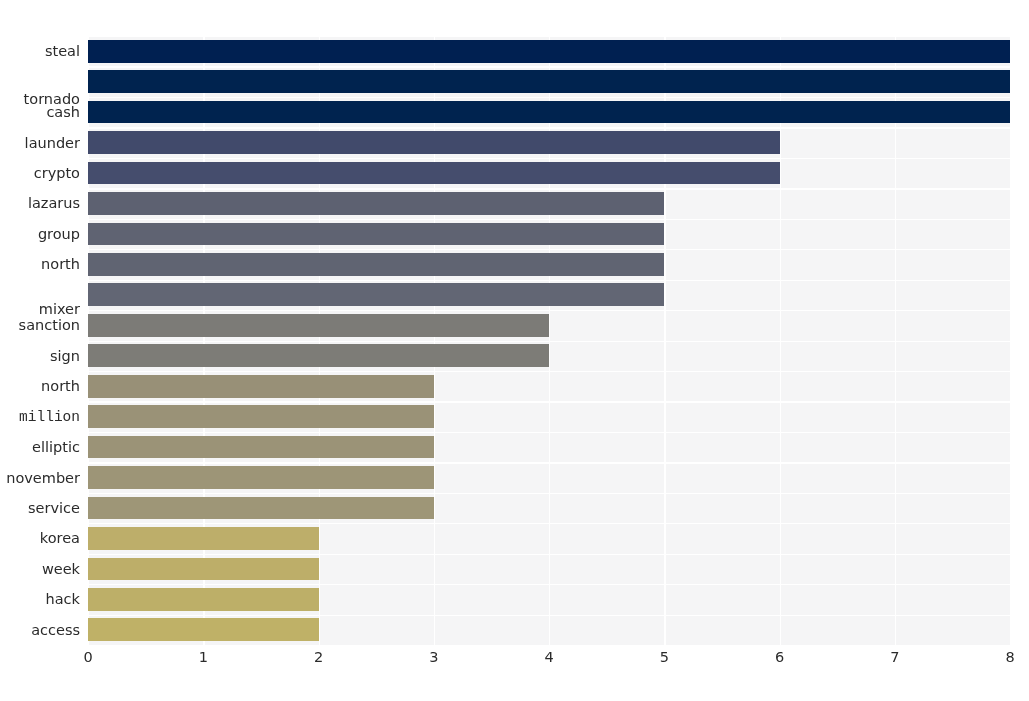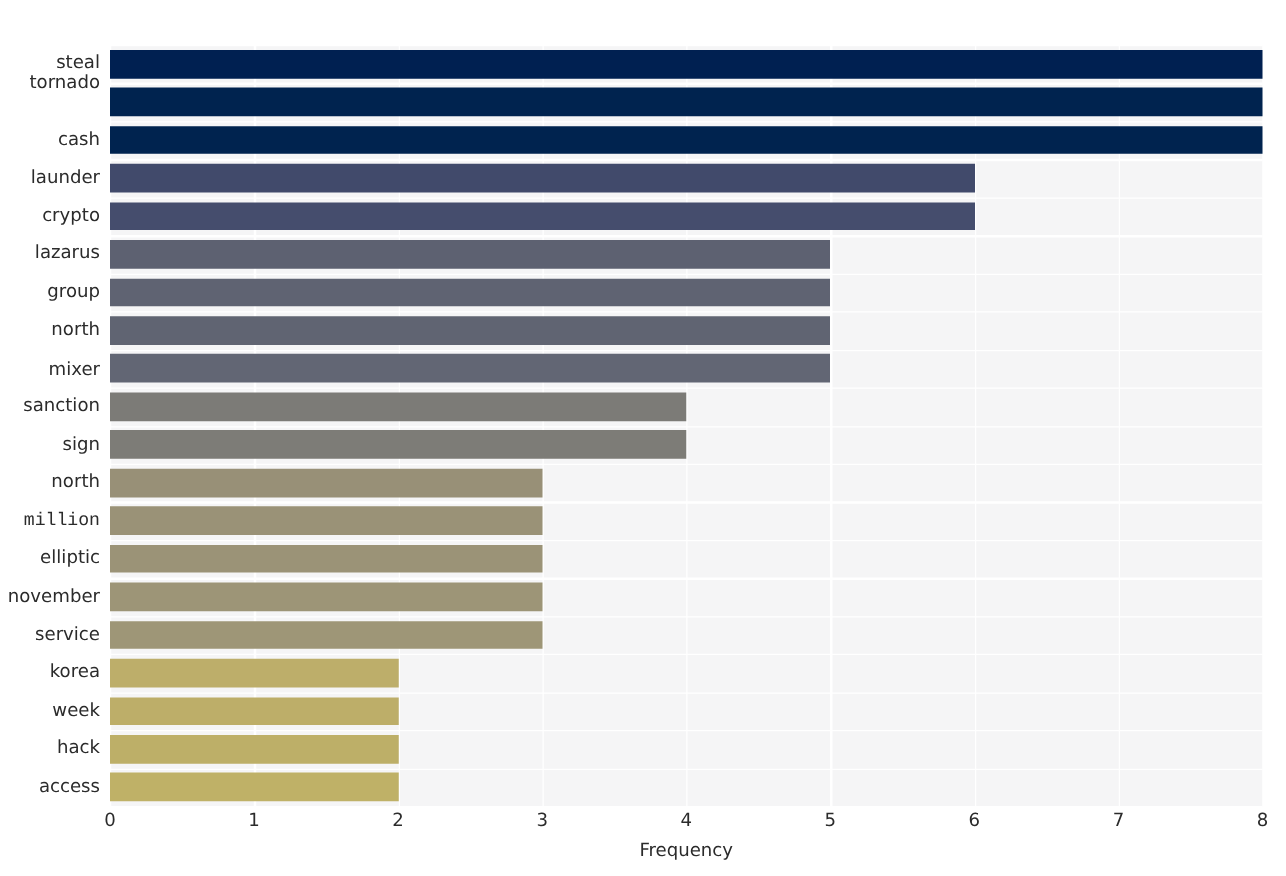--- a/index.html
+++ b/index.html
@@ -167,28 +167,28 @@
         <div class="bar" title="service: 3" style="top: 460.632px; height: 22.6852px; width: 345.75px; background: rgb(158, 150, 119);"></div>
         <div class="bar" title="korea: 2" style="top: 491.082px; height: 22.6852px; width: 230.5px; background: rgb(189, 174, 106);"></div>
         <div class="bar" title="week: 2" style="top: 521.532px; height: 22.6852px; width: 230.5px; background: rgb(189, 174, 105);"></div>
         <div class="bar" title="hack: 2" style="top: 551.982px; height: 22.6852px; width: 230.5px; background: rgb(189, 175, 104);"></div>
         <div class="bar" title="access: 2" style="top: 582.432px; height: 22.6852px; width: 230.5px; background: rgb(191, 177, 103);"></div>
       </div>
   </div>
 
   <div id="ylabels">
       <div class="ylabel" style="top: 15.225px;">steal</div>
-      <div class="ylabel" style="top: 31px;">tornado</div>
+      <div class="ylabel" style="top: 63px;">tornado</div>
       <div class="ylabel" style="top: 76.125px;">cash</div>
       <div class="ylabel" style="top: 106.575px;">launder</div>
       <div class="ylabel" style="top: 137.025px; padding-left: 24px;">crypto</div>
       <div class="ylabel" style="top: 167.475px;">lazarus</div>
       <div class="ylabel" style="top: 197.925px; margin-left: 12px;">group</div>
       <div class="ylabel" style="top: 228.375px;">north</div>
-      <div class="ylabel" style="top: 260px;">mixer</div>
+      <div class="ylabel" style="top: 273px;">mixer</div>
       <div class="ylabel" style="top: 289.275px;">sanction</div>
       <div class="ylabel" style="top: 319.725px;">sign</div>
       <div class="ylabel" style="top: 350.175px;">north</div>
       <div class="ylabel" style="top: 380.625px; font-family: Liberation Mono, monospace;">million</div>
       <div class="ylabel" style="top: 411.075px;">elliptic</div>
       <div class="ylabel" style="top: 441.525px;">november</div>
       <div class="ylabel" style="top: 471.975px;">service</div>
       <div class="ylabel" style="top: 502.425px;">korea</div>
       <div class="ylabel" style="top: 532.875px;">week</div>
       <div class="ylabel" style="top: 563.325px;">hack</div>
@@ -198,15 +198,14 @@
       <div class="xlabel" style="left: 0px;">0</div>
       <div class="xlabel" style="left: 115.25px;">1</div>
       <div class="xlabel" style="left: 230.5px;">2</div>
       <div class="xlabel" style="left: 345.75px;">3</div>
       <div class="xlabel" style="left: 461px;">4</div>
       <div class="xlabel" style="left: 576.25px;">5</div>
       <div class="xlabel" style="left: 691.5px;">6</div>
       <div class="xlabel" style="left: 806.75px;">7</div>
       <div class="xlabel" style="left: 922px;">8</div>
     </div>
-  <div id="xaxis-title">Frequency</div>
 
 </div>
 
 </body></html>

